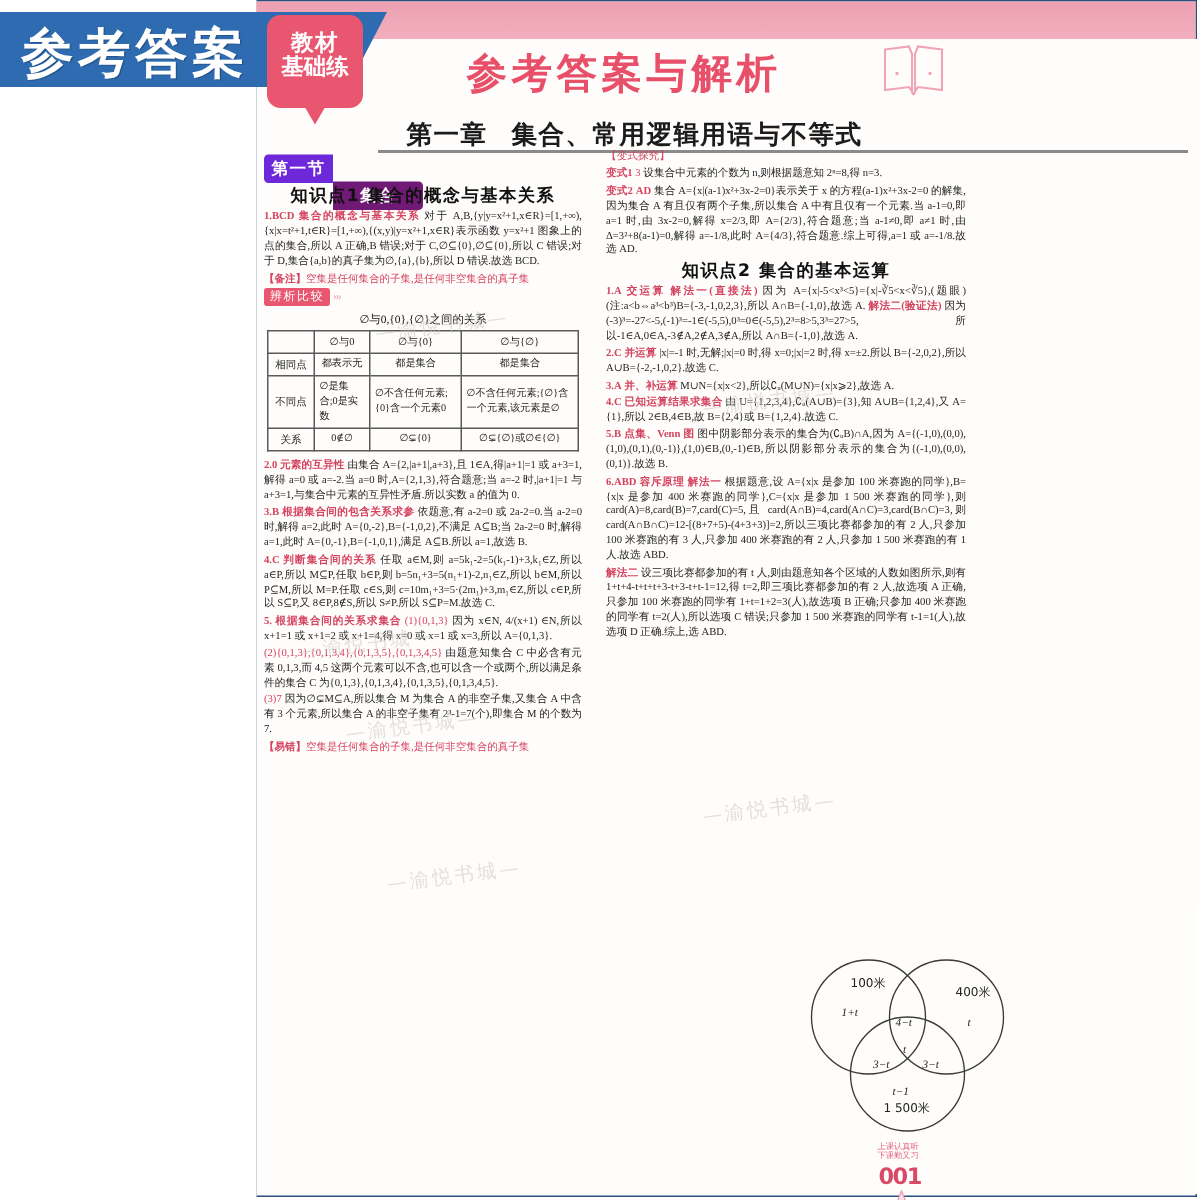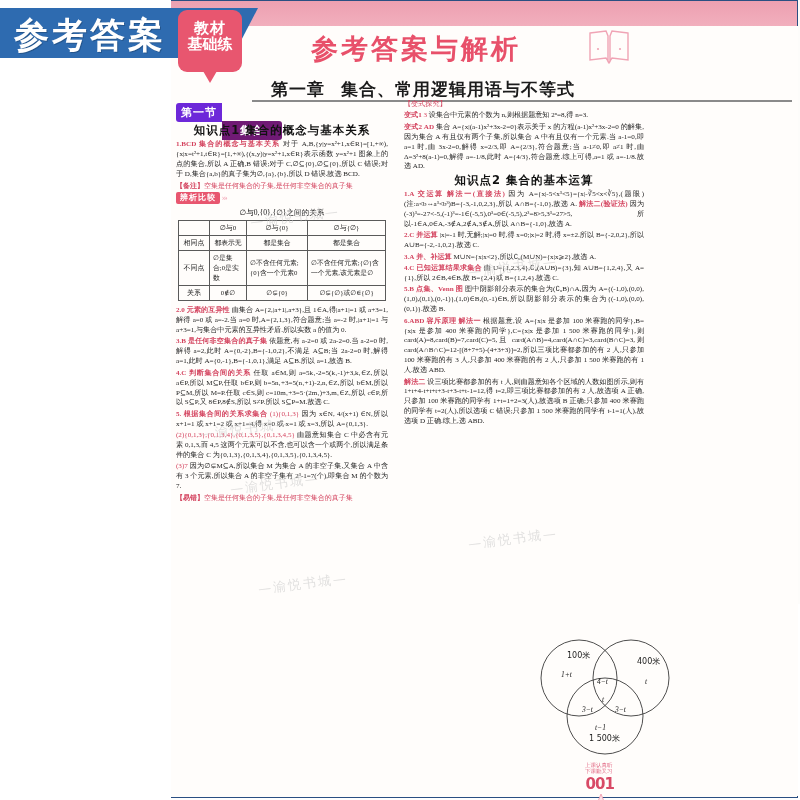--- a/index.html
+++ b/index.html
@@ -112,21 +112,21 @@
   .rdl{color:#d4445f;}
   .ans{color:#d4445f;font-weight:bold;}
   .blk{color:#1d1d1d;}
   .note{
     color:#d4445f;margin:2px 0 1px 0;font-size:7px;
   }
   .note .lab{font-weight:bold;}
   
   .cmp-chip{
     display:inline-block;background:#e8566f;color:#fff;
-    font-size:8px;font-weight:bold;padding:1px 4px;border-radius:2px;
+    font-size:8px;font-weight:normal;padding:1px 4px;border-radius:2px;
     font-family:"DejaVu Sans","Liberation Sans",sans-serif;
     letter-spacing:1px;
   }
   .cmp-arrow{color:#f0a0b2;font-size:8px;letter-spacing:-1px;}
   
   .tbl-cap{text-align:center;font-size:7.6px;margin:4px 0 2px 0;color:#111;}
   table.rel{
     border-collapse:collapse;width:208px;margin:0 auto;
     font-size:6.8px;line-height:10px;
   }
@@ -257,21 +257,21 @@
       </table>
 
     <p class="p" style="margin-top:5px">
       <span class="ans">2.0</span>
       <span class="rd">元素的互异性</span>
       <span class="blk">由集合 A={2,|a+1|,a+3},且 1∈A,得|a+1|=1 或 a+3=1,解得 a=0 或 a=-2.当 a=0 时,A={2,1,3},符合题意;当 a=-2 时,|a+1|=1 与 a+3=1,与集合中元素的互异性矛盾.所以实数 a 的值为 0.</span>
     </p>
 
     <p class="p">
       <span class="ans">3.B</span>
-      <span class="rd">是任何非空集合的真子集</span>
+      <span class="rd">根据集合间的包含关系求参</span>
       <span class="blk">依题意,有 a-2=0 或 2a-2=0.当 a-2=0 时,解得 a=2,此时 A={0,-2},B={-1,0,2},不满足 A⊆B;当 2a-2=0 时,解得 a=1,此时 A={0,-1},B={-1,0,1},满足 A⊆B.所以 a=1,故选 B.</span>
     </p>
 
     <p class="p">
       <span class="ans">4.C</span>
       <span class="rd">判断集合间的关系</span>
       <span class="blk">任取 a∈M,则 a=5k₁-2=5(k₁-1)+3,k₁∈Z,所以 a∈P,所以 M⊆P,任取 b∈P,则 b=5n₁+3=5(n₁+1)-2,n₁∈Z,所以 b∈M,所以 P⊆M,所以 M=P.任取 c∈S,则 c=10m₁+3=5·(2m₁)+3,m₁∈Z,所以 c∈P,所以 S⊆P,又 8∈P,8∉S,所以 S≠P.所以 S⊆P=M.故选 C.</span>
     </p>
 
     <p class="p">

